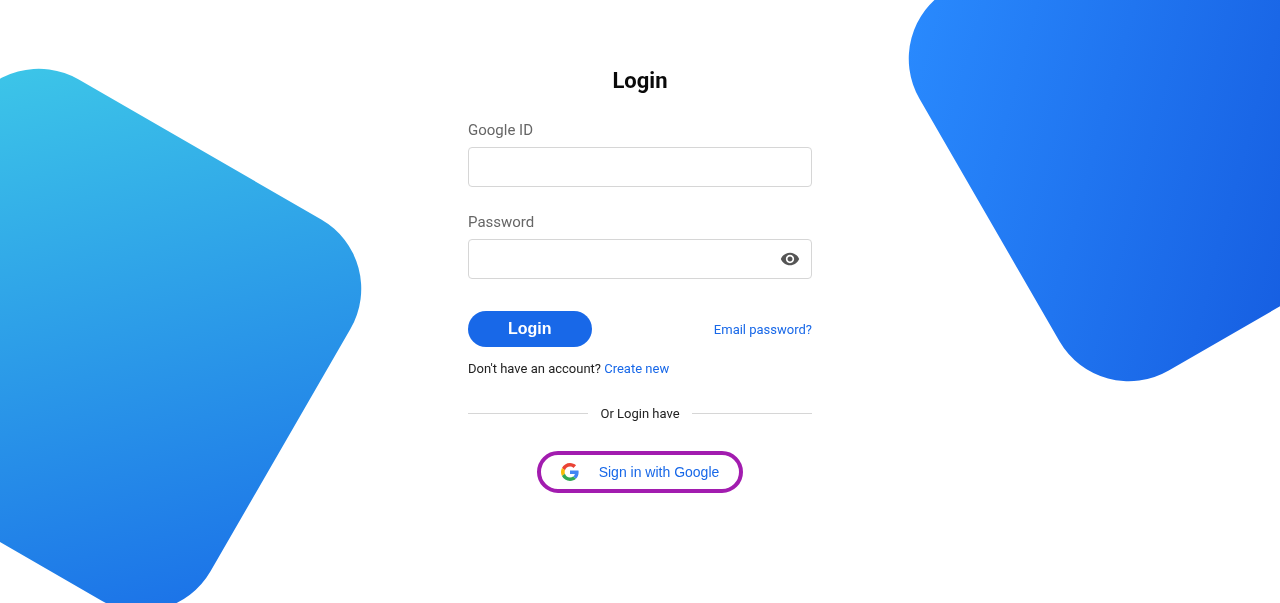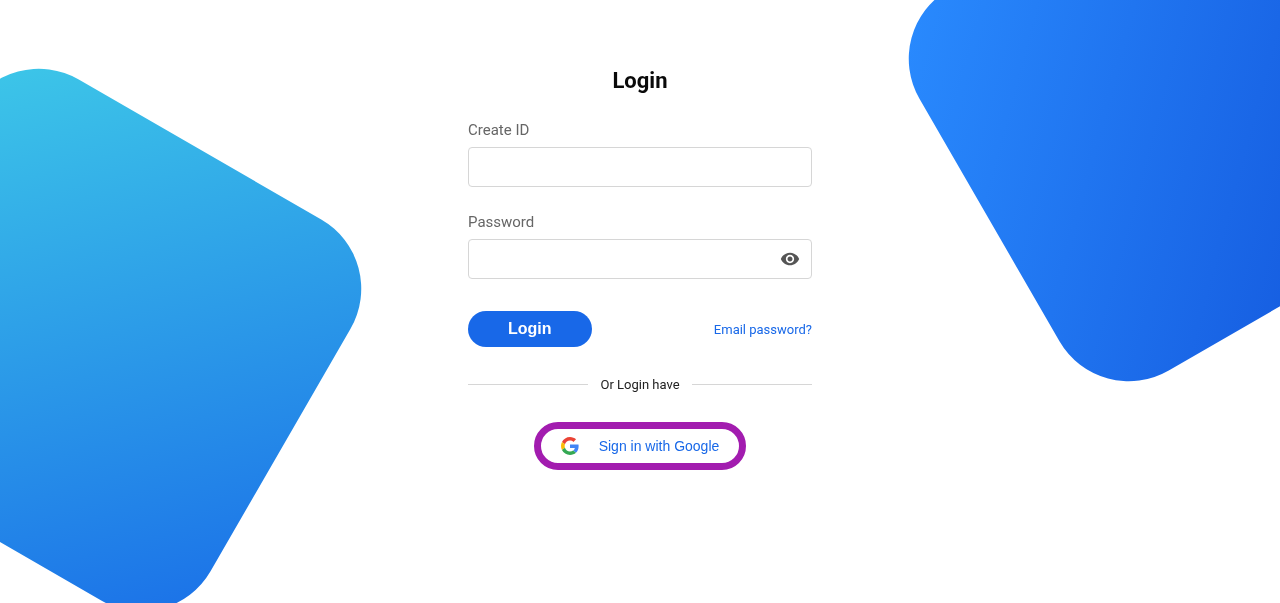--- a/index.html
+++ b/index.html
@@ -152,21 +152,21 @@
     
     .google-btn-wrap {
       display: flex;
       justify-content: center;
     }
     
     .google-btn {
       display: inline-flex;
       align-items: center;
       gap: 20px;
-      border: 7px solid #a21caf;
+      border: 4px solid #a21caf;
       border-radius: 999px;
       background: #fff;
       padding: 8px 20px;
       font-size: 14px;
       color: #1868e8;
       cursor: pointer;
     }
     
     .google-icon {
       width: 18px;
@@ -176,21 +176,21 @@
 </head>
 <body>
 
 <div class="bg-shape-left"></div>
 <div class="bg-shape-right"></div>
 
 <div class="login-container">
   <h1 class="title">Login</h1>
 
   <div>
-    <label class="field-label">Create ID</label>
+    <label class="field-label">Google ID</label>
     <div class="input-wrap">
       <input type="text" class="text-input" value="" style="">
     </div>
   </div>
 
   <div>
     <label class="field-label">Password</label>
     <div class="input-wrap">
       <input type="password" class="text-input password-input" value="" style="">
       <span class="eye-icon">
@@ -199,20 +199,23 @@
         </svg>
       </span>
     </div>
   </div>
 
   <div class="action-row">
     <button class="login-btn">Login</button>
     <a class="forgot-link">Email password?</a>
   </div>
 
+  <div class="signup-row">
+    <span>Don't have an account? </span><a class="create-link">Create new</a>
+  </div>
 
   <div class="divider">
     <div class="divider-line"></div>
     <span class="divider-text">Or Login have</span>
     <div class="divider-line"></div>
   </div>
 
   <div class="google-btn-wrap">
     <button class="google-btn">
       <span class="google-icon">

